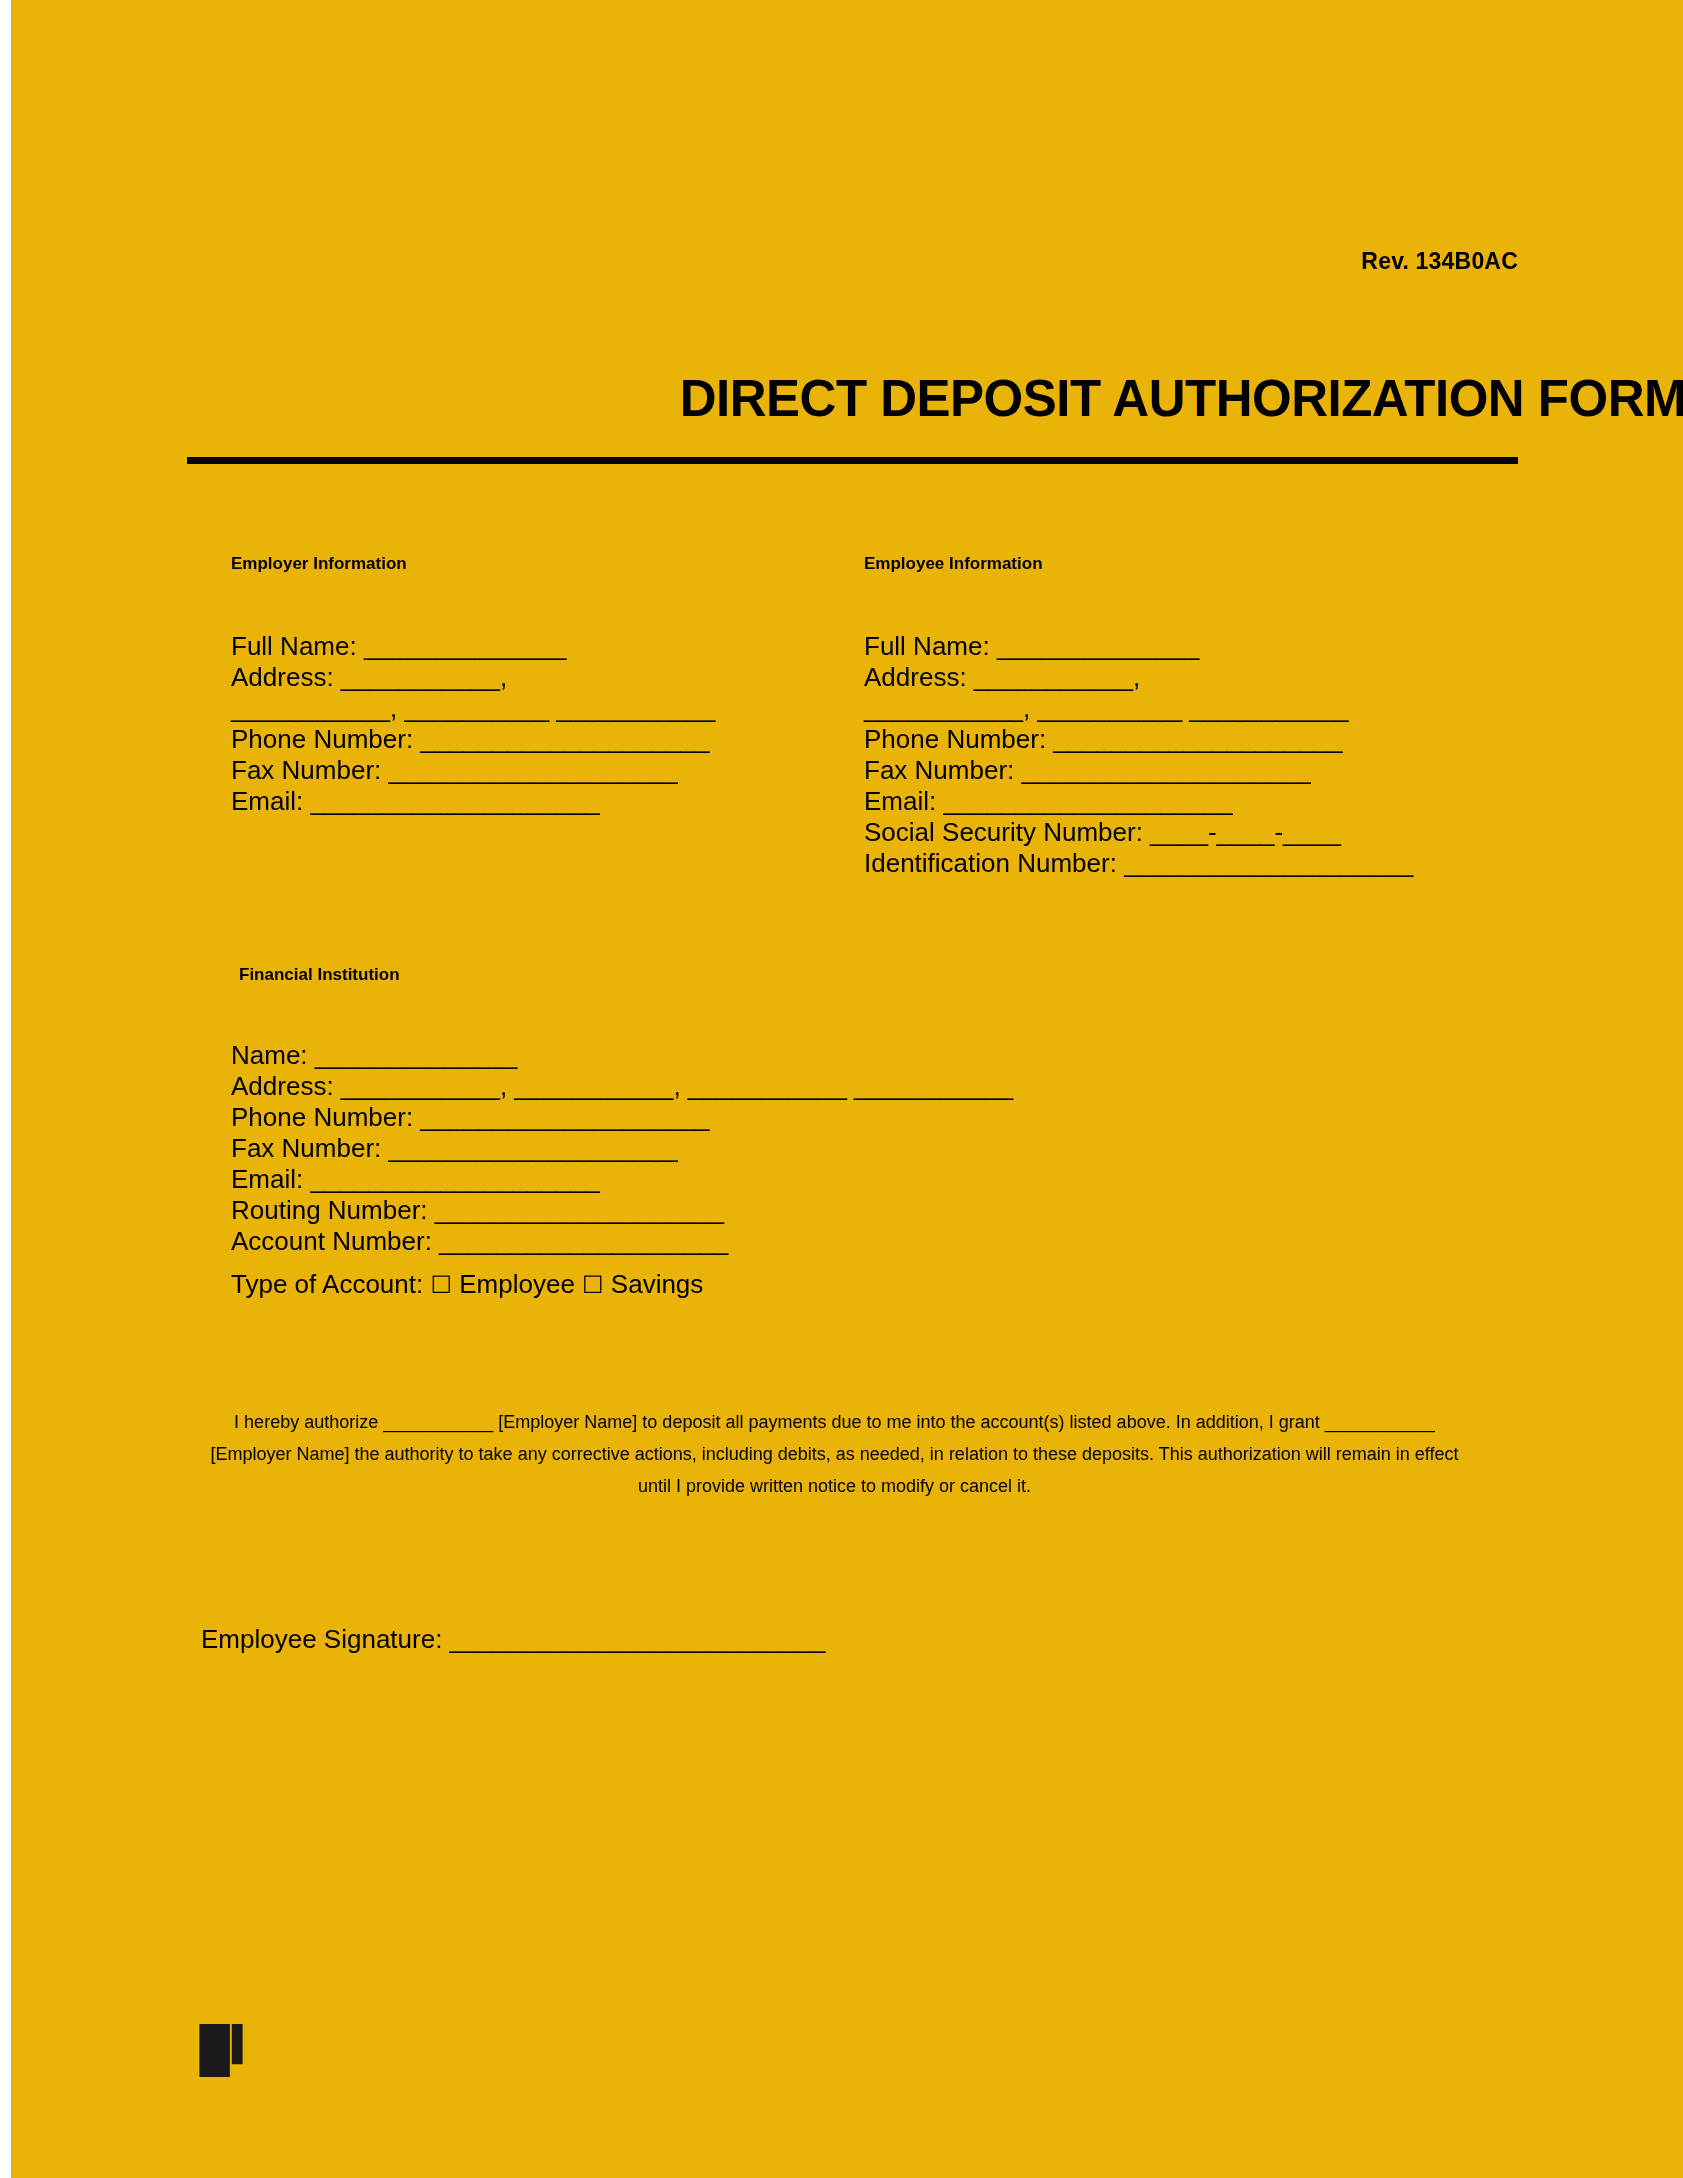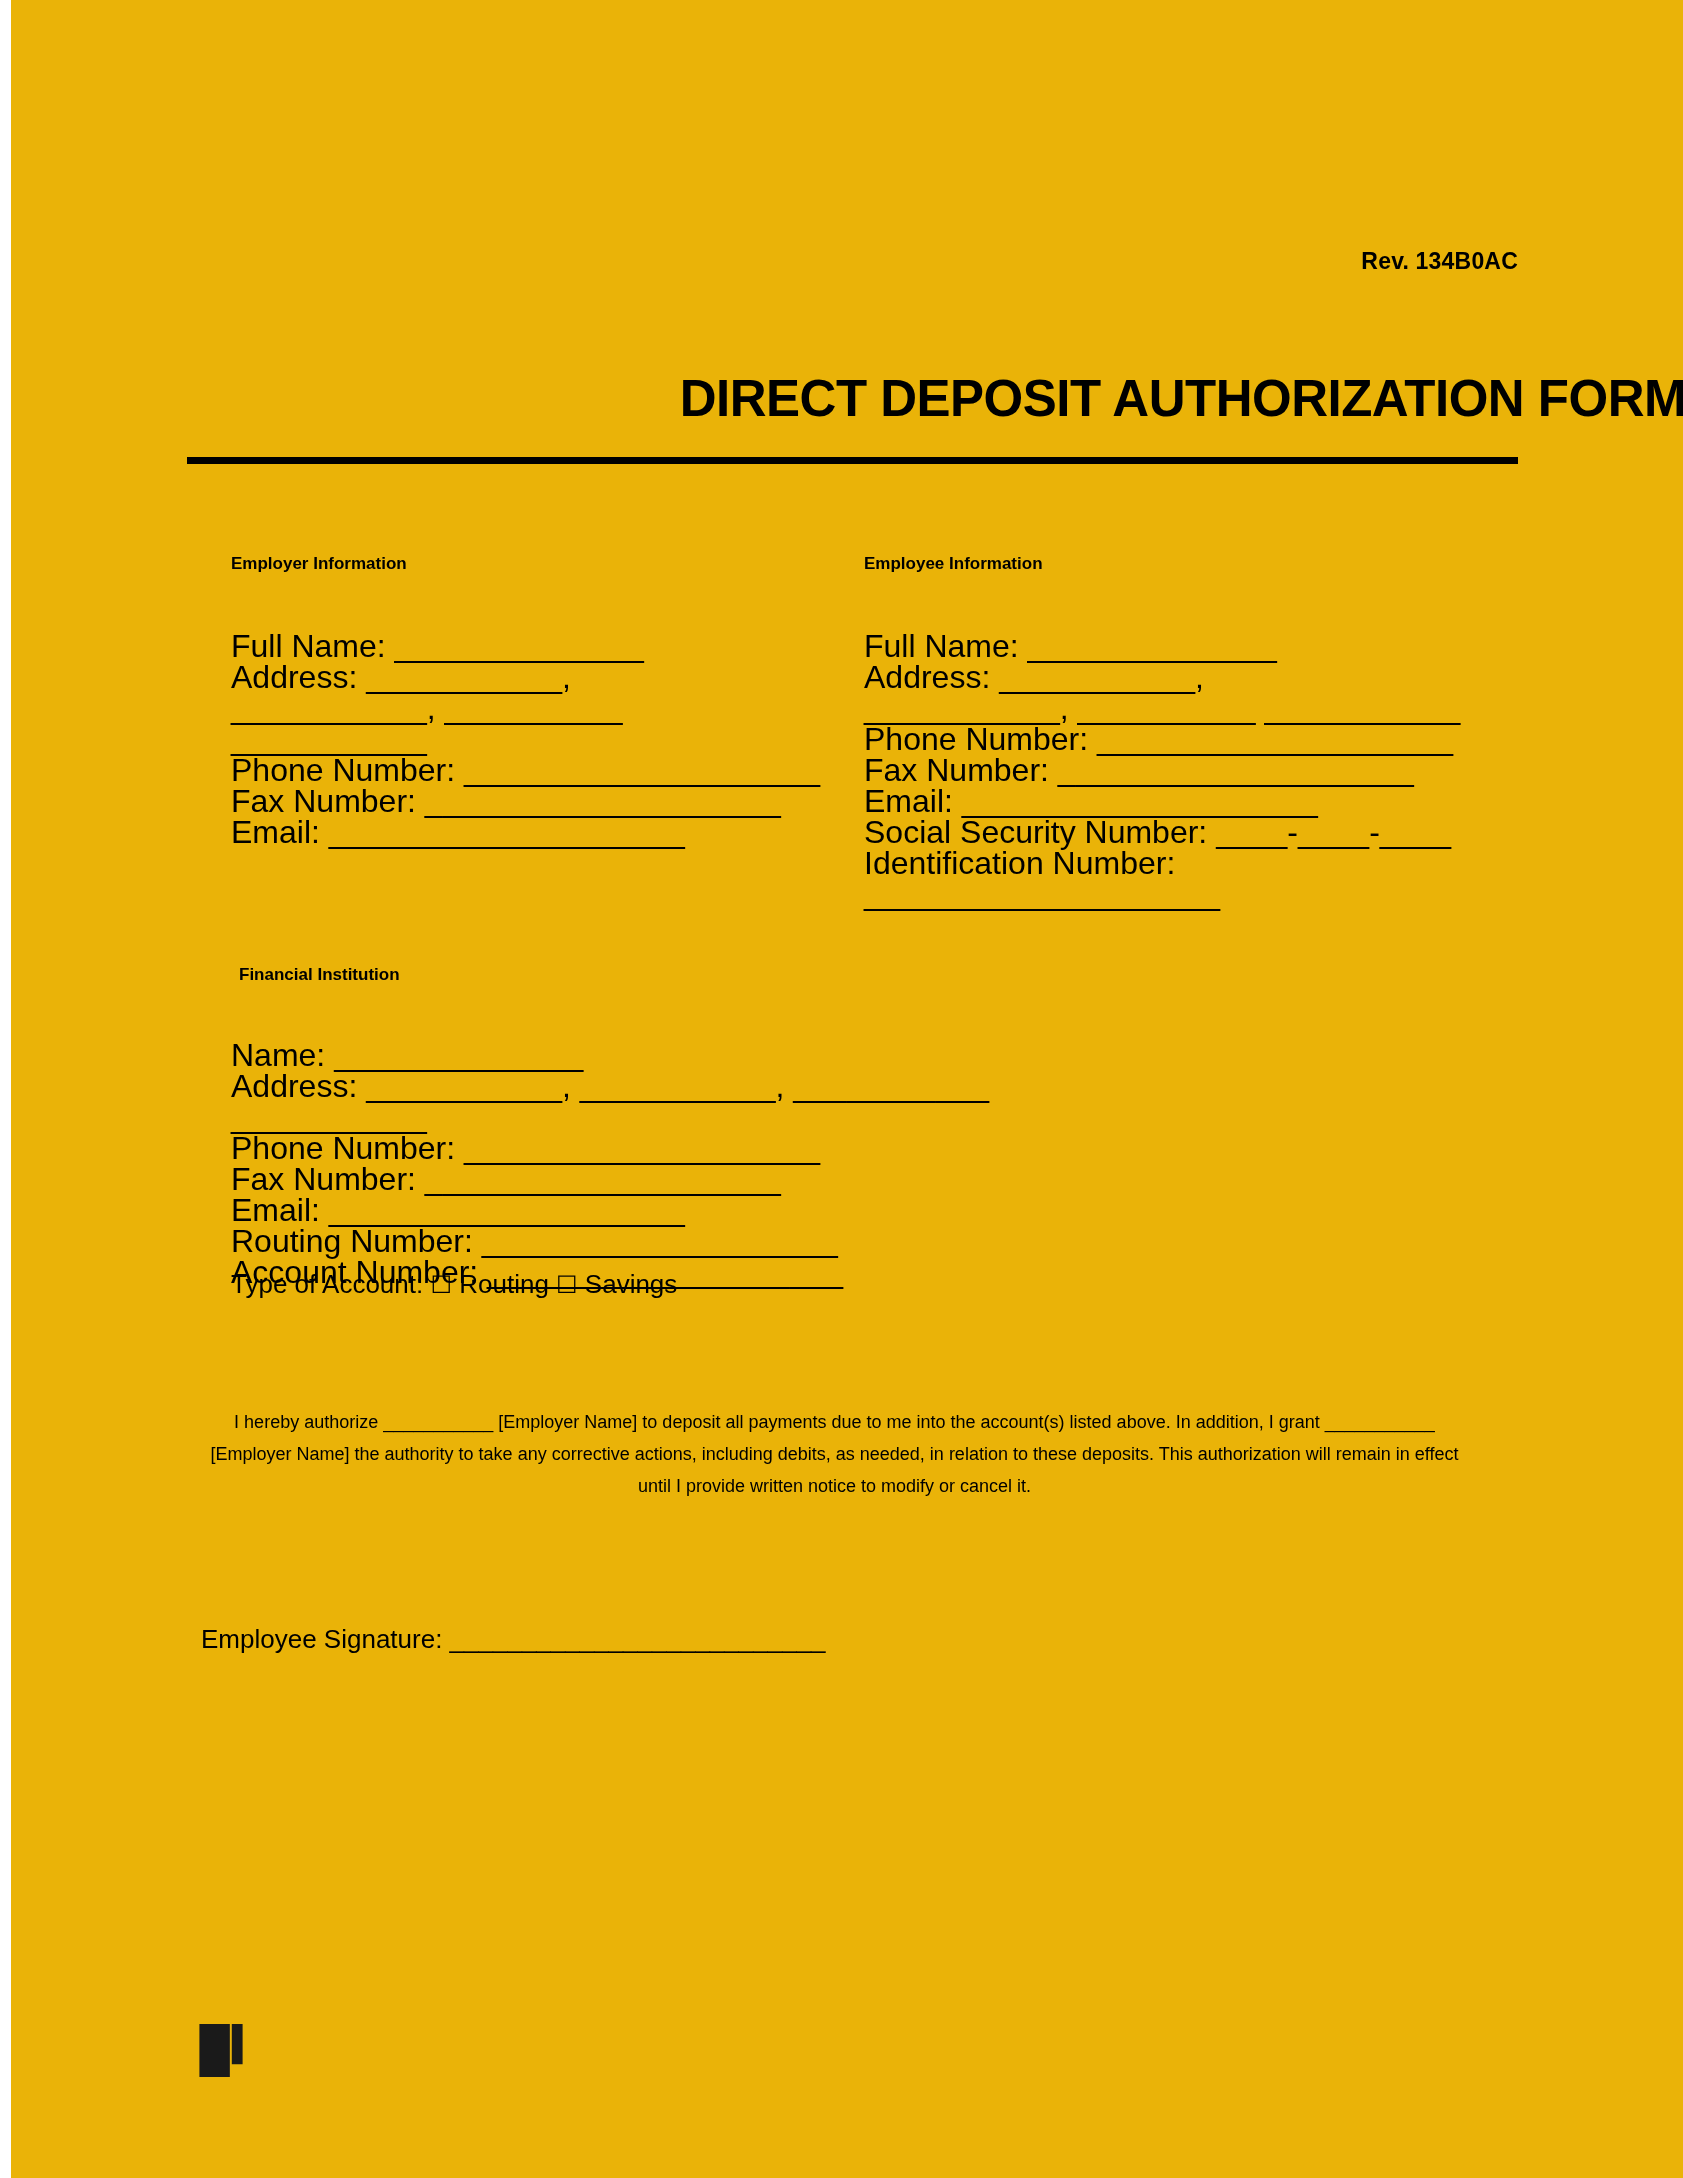--- a/index.html
+++ b/index.html
@@ -48,21 +48,21 @@
     height: 7px;
     background: #000000;
   }
   .section-head {
     position: absolute;
     font-size: 17px;
     font-weight: bold;
   }
   .block {
     position: absolute;
-    font-size: 32px;
+    font-size: 26px;
     line-height: 31px;
     white-space: pre-wrap;
   }
   #employer-head { left: 220px; top: 554px; }
   #employee-head { left: 853px; top: 554px; }
   #employer-block { left: 220px; top: 631px; width: 594px; }
   #employee-block { left: 853px; top: 631px; width: 634px; }
 
   #financial-head { left: 228px; top: 965px; }
   #financial-block { left: 220px; top: 1040px; width: 891px; }
@@ -140,21 +140,21 @@
 Address: ___________, ___________, ___________ ___________
 Phone Number: ____________________
 Fax Number: ____________________
 Email: ____________________
 Routing Number: ____________________
 Account Number: ____________________</div>
 
   <div id="account-type-line">
     <span>Type of Account:</span>
     <span class="checkbox-glyph">☐</span>
-    <span>Routing</span>
+    <span>Employee</span>
     <span class="checkbox-glyph">☐</span>
     <span>Savings</span>
   </div>
 
   <div id="authorization-paragraph">I hereby authorize ___________ [Employer Name] to deposit all payments due to me into the account(s) listed above. In addition, I grant ___________  [Employer Name] the authority to take any corrective actions, including debits, as needed, in relation to these deposits. This authorization will remain in effect until I provide written notice to modify or cancel it.</div>
 
   <div id="signature-line">Employee Signature: __________________________</div>
 
   <svg class="logo" viewBox="0 0 44 54">
     <rect x="0" y="0" width="31" height="54" fill="#1a1a1a"></rect>

